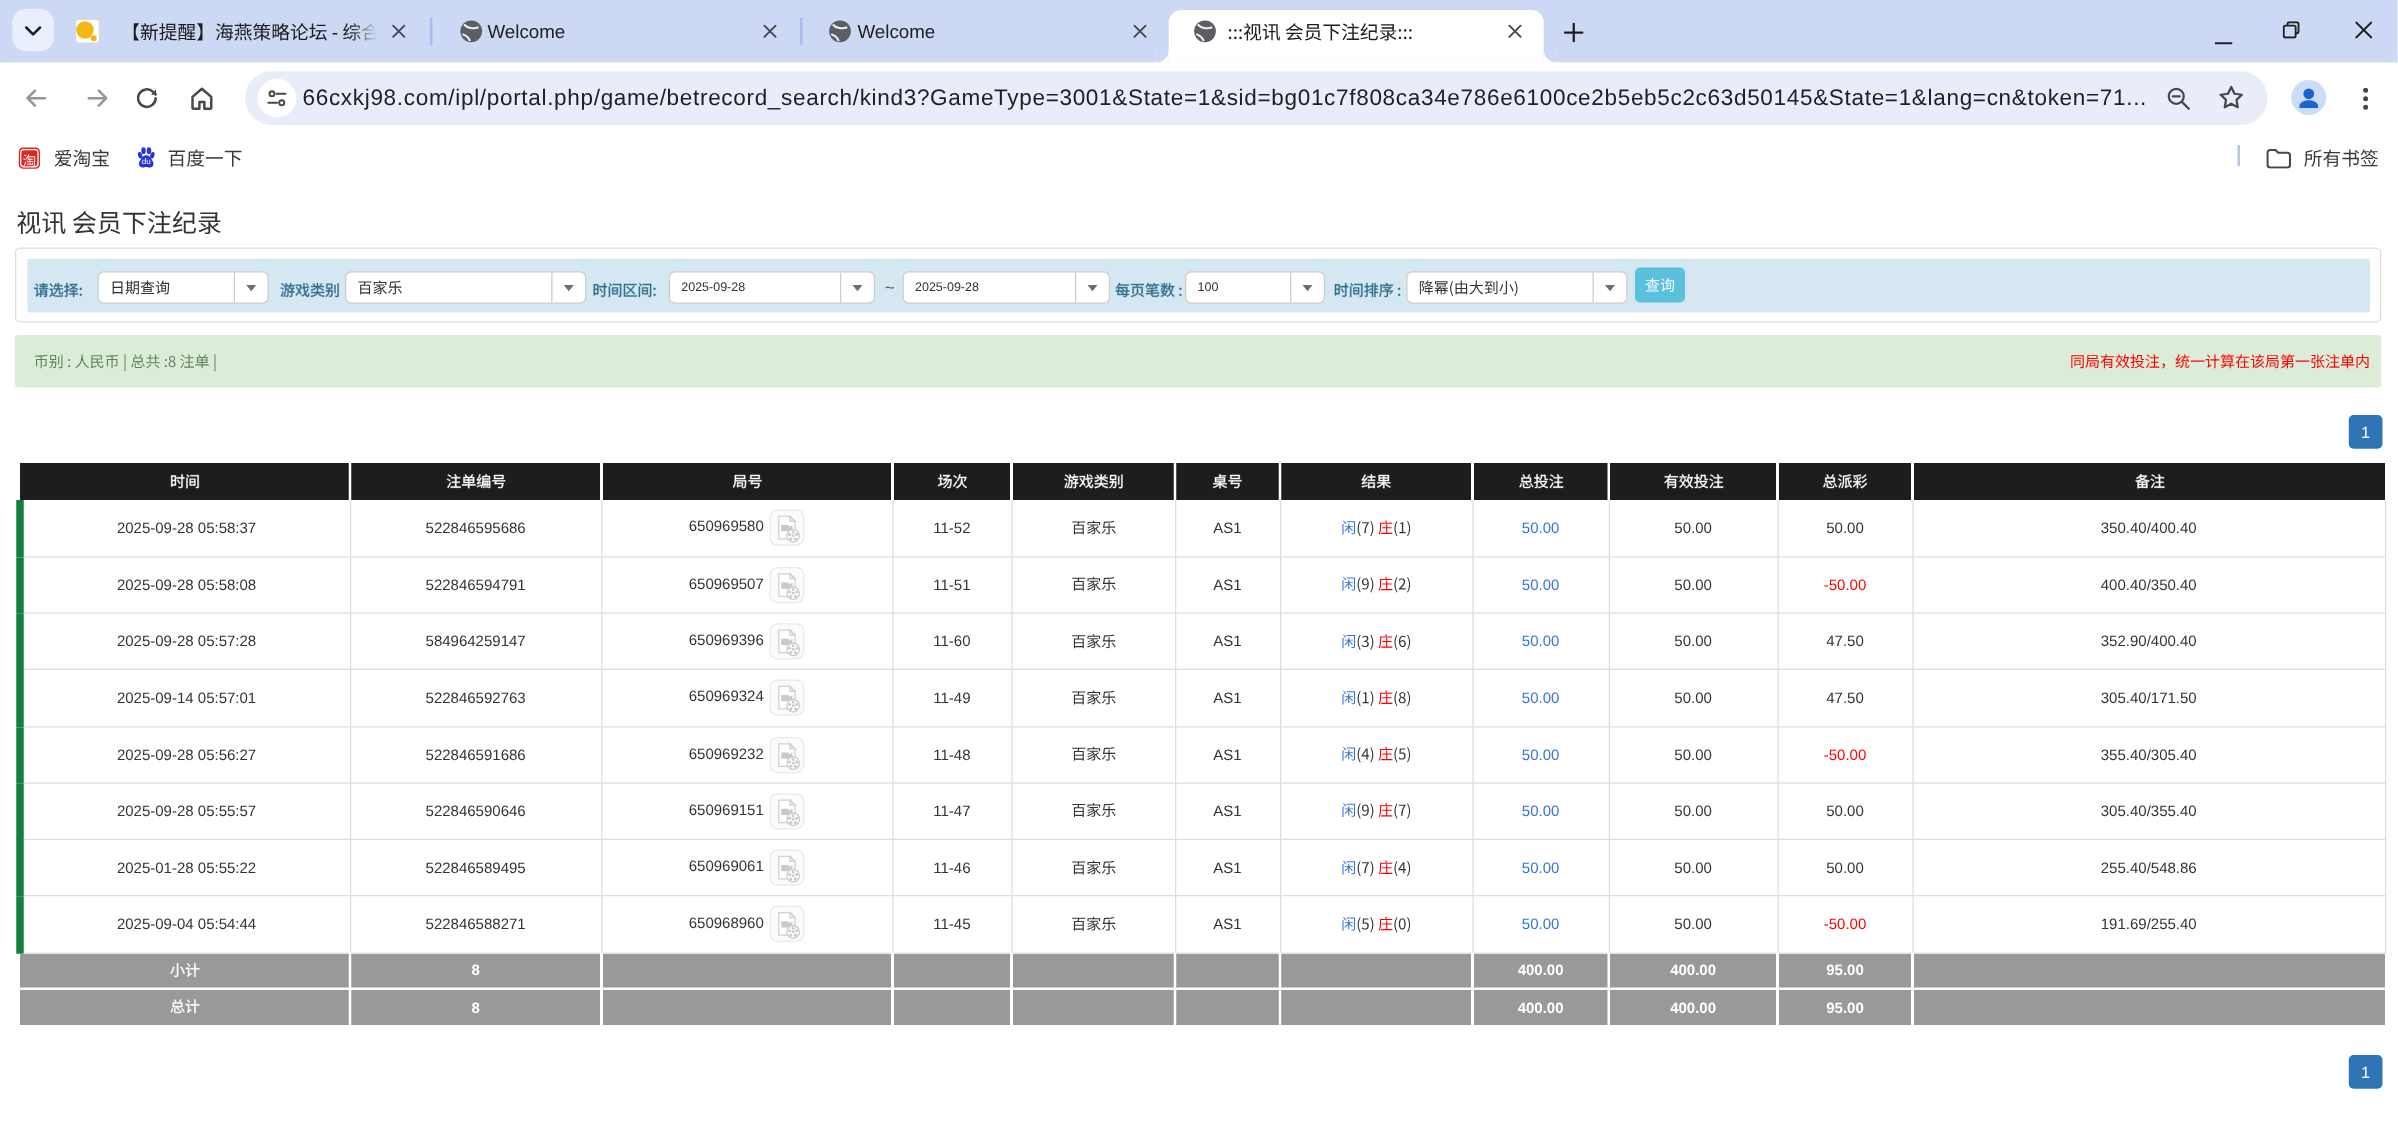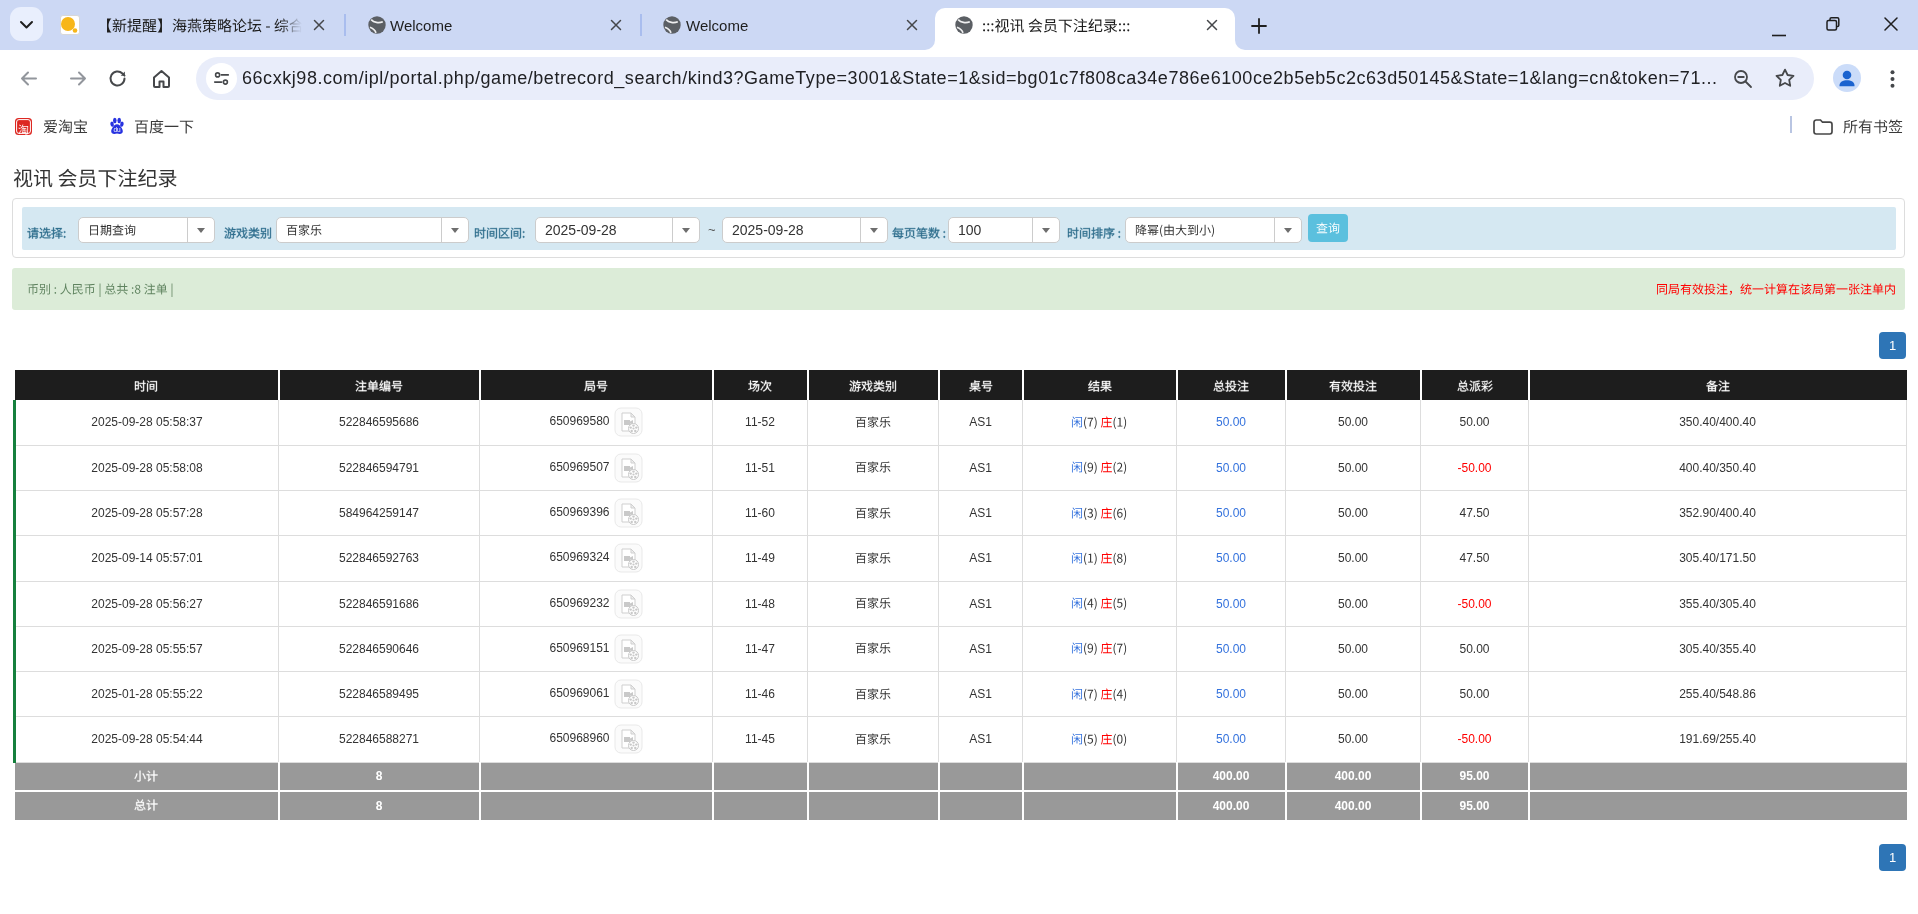--- a/index.html
+++ b/index.html
@@ -3,30 +3,30 @@
 *{margin:0;padding:0;box-sizing:border-box}
 html,body{width:1918px;height:914px;overflow:hidden;background:#fff;
 font-family:"Liberation Sans",sans-serif}
 .z{display:inline-block;overflow:visible;vertical-align:-.12em}
 .ab{position:absolute}
 .fx{display:flex;align-items:center}
 .tabttl{font-size:15px;color:#1e1e1e}
 .sep{position:absolute;top:14px;width:2px;height:22px;background:#a9bdee}
 .bmt{font-size:15px;color:#3a3a3a}
 .combo{position:absolute;top:217px;height:26px;background:#fff;border:1px solid #ccc;border-radius:5px}
-.combo .tx{position:absolute;left:9px;top:0;height:24px;display:flex;align-items:center;font-size:14px;color:#333}
+.combo .tx{position:absolute;left:9px;top:0;height:24px;display:flex;align-items:center;font-size:10px;color:#333}
 .combo .ar{position:absolute;right:0;top:0;width:27px;height:24px;border-left:1px solid #ccc;display:flex;align-items:center;justify-content:center}
 .combo .ar i{width:0;height:0;border:4.5px solid transparent;border-top:5px solid #6e6e6e;margin-top:5px}
 .lb{position:absolute;top:223px;color:#31708f}
 table{border-collapse:collapse;table-layout:fixed}
 td,th{overflow:hidden;white-space:nowrap}
 th{background:#1d1d1d;color:#fff;height:30px;border-right:2px solid #fff}
 th:last-child{border-right:none}
 td.d{height:45.25px;border-bottom:1px solid #ddd;border-right:1px solid #ddd;text-align:center;font-size:12px;color:#333}
-td.d:first-child{border-left:3px solid #15803d}
+td.d:first-child{border-left:6px solid #15803d}
 tr.sum td{height:28px;background:#999;color:#fff;font-weight:bold;font-size:12px;text-align:center;border-right:2px solid #fff}
 tr.sum td:last-child{border-right:none}
 tr.gap td{height:2px;background:#fff;padding:0}
 td.d.blu{color:#3472dd}td.d.red{color:#f00}
 .pag{position:absolute;width:27px;height:27px;background:#2e75b6;border-radius:4px;color:#fff;
 font-size:13px;display:flex;align-items:center;justify-content:center}
 </style></head><body>
 <svg style="position:absolute;width:0;height:0">
     <defs>
       <path id="z28" d="M60 49Q43 21 33 -10Q23 -41 23 -78Q23 -115 33 -145Q43 -176 60 -205L74 -198Q58 -171 50 -140Q42 -110 42 -78Q42 -46 50 -15Q58 16 74 43Z"></path>
@@ -828,21 +828,21 @@
             <use href="#z28" x="863.8"></use>
             <use href="#z34" x="948.3"></use>
             <use href="#z29" x="1087.1"></use>
           </svg></td>
         <td class="d blu">50.00</td>
         <td class="d">50.00</td>
         <td class="d">50.00</td>
         <td class="d">255.40/548.86</td>
       </tr>
       <tr>
-        <td class="d">2025-09-28 05:54:44</td>
+        <td class="d">2025-09-04 05:54:44</td>
         <td class="d">522846588271</td>
         <td class="d">650968960<span style="display:inline-block;width:4px"></span><svg width="29" height="30" viewBox="0 0 29 30" style="vertical-align:middle">
             <rect x="1" y="1" width="27" height="28" rx="6" fill="#fbfbfb" stroke="#e9e9e9"></rect>
             <path d="M8 6h9l4 4v14H8z" fill="#fff" stroke="#cfcfcf"></path>
             <path d="M17 6l4 4h-4z" fill="#eee" stroke="#cfcfcf"></path>
             <path d="M10 13h6v5h-6zM16 14.5l3-1.5v5l-3-1.5z" fill="#c9c9c9"></path>
             <circle cx="19.5" cy="21.5" r="5" fill="#fff" stroke="#c9c9c9"></circle>
             <circle cx="19.5" cy="21.5" r="1.1" fill="#c9c9c9"></circle>
             <circle cx="19.5" cy="18.6" r="1.2" fill="#c9c9c9"></circle>
             <circle cx="22.3" cy="20.6" r="1.2" fill="#c9c9c9"></circle>

